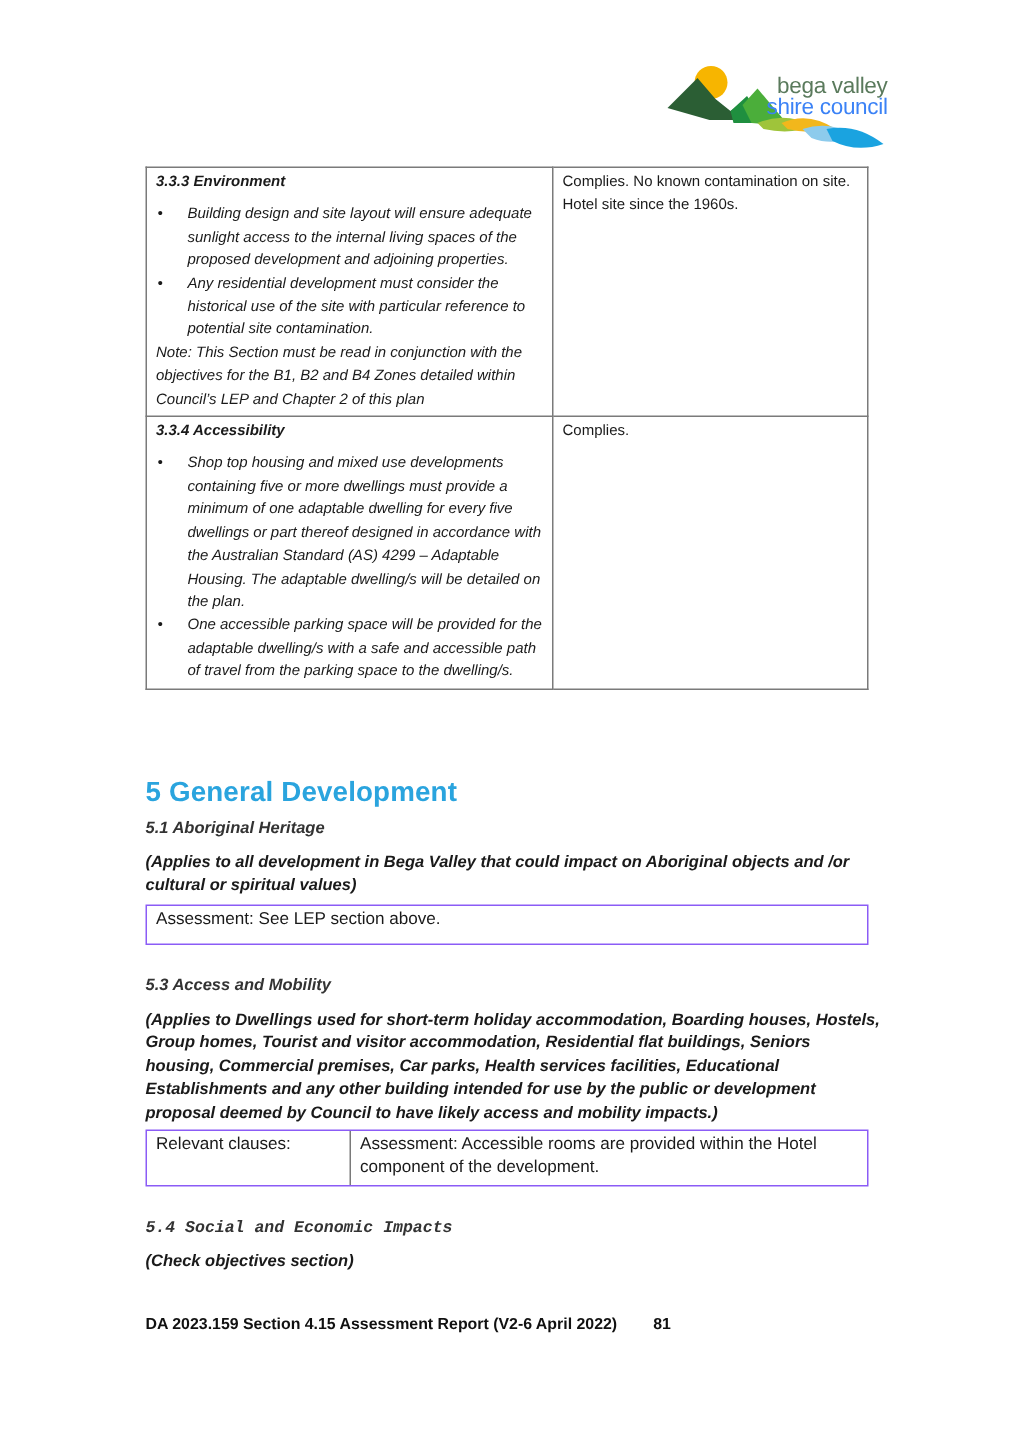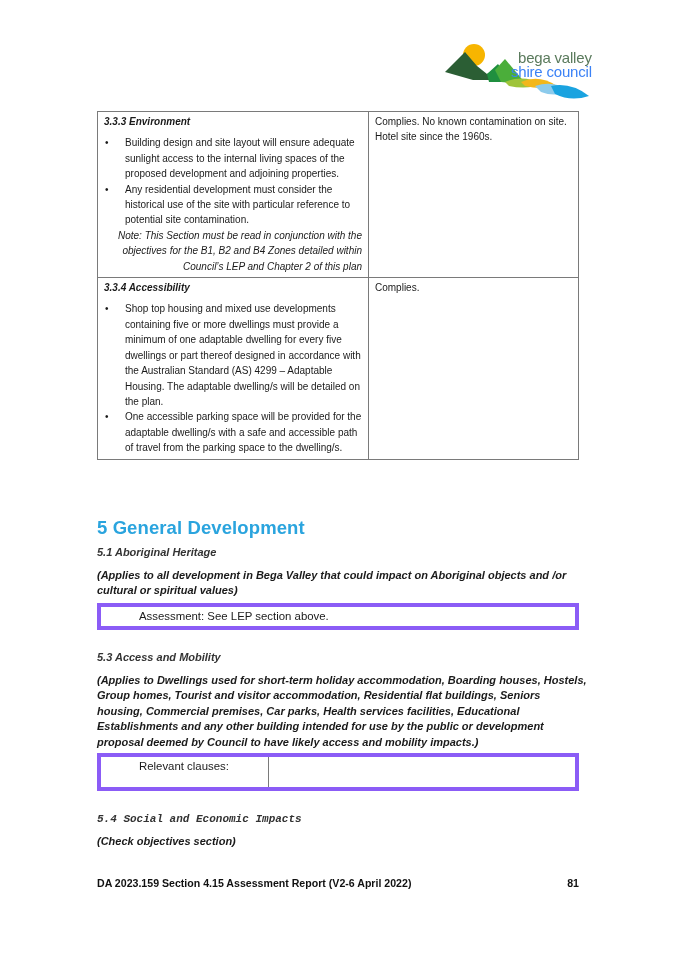--- a/index.html
+++ b/index.html
@@ -10,36 +10,36 @@
   .logo { position: absolute; left: 443px; top: 40px; width: 190px; height: 64px; }
   .logo svg { position: absolute; left: 0; top: 0; }
   .logo-text-1 { position: absolute; left: 75px; top: 10px; font-size: 15px; color: #5a7a5c; letter-spacing: -0.2px; line-height: 15px; }
   .logo-text-2 { position: absolute; left: 68px; top: 24px; font-size: 15px; color: #3b82f6; letter-spacing: -0.2px; line-height: 15px; }
 
   
   table.req { position: absolute; left: 97px; top: 111px; width: 482px; border-collapse: collapse; font-size: 10px; line-height: 15.4px; }
   table.req td { border: 1px solid #7a7a7a; vertical-align: top; padding: 2px 6px 3px 6px; }
   table.req td.left { width: 258px; }
   .sec-title { font-weight: bold; font-style: italic; margin-bottom: 6px; }
-  ul.bul { margin: 0; padding: 0; list-style: none; }
+  ul.bul { margin: 0; padding: 0; list-style: none; font-style: italic; }
   ul.bul li { position: relative; padding-left: 21px; }
   ul.bul li::before { content: "\2022"; position: absolute; left: 1px; top: 0; }
-  .note { font-style: italic; text-align: right; }
+  .note { font-style: italic; }
 
   .h1 { position: absolute; left: 97px; top: 517px; font-size: 18.5px; font-weight: bold; color: #2aa4de; letter-spacing: 0.1px; }
   .h2 { position: absolute; left: 97px; font-size: 11px; font-weight: bold; font-style: italic; color: #333; }
   .para { position: absolute; left: 97px; width: 490px; font-size: 11px; line-height: 15.4px; font-style: italic; color: #1a1a1a; font-weight: bold; }
 
-  .box { position: absolute; left: 97px; width: 482px; border: 4px solid #8b5cf6; box-sizing: border-box; font-size: 11.4px; line-height: 15.4px; padding-left: 32px; }
+  .box { position: absolute; left: 97px; width: 482px; border: 1px solid #8b5cf6; box-sizing: border-box; font-size: 11.4px; line-height: 15.4px; }
   .box .cell { padding: 2px 6px; }
   .box2 { display: flex; }
   .box2 .c1 { width: 136px; border-right: 1px solid #7a7a7a; padding: 2px 6px; box-sizing: border-box; }
   .box2 .c2 { flex: 1; padding: 2px 6px; }
 
-  .footer { position: absolute; left: 97px; top: 877px; width: 482px; font-size: 10.6px; font-weight: bold; color: #111; display: flex; justify-content: space-between; }
+  .footer { position: absolute; left: 97px; top: 877px; width: 482px; font-size: 10.6px; font-weight: bold; color: #111; display: flex; justify-content: flex-start; gap: 24px; }
 </style>
 </head>
 <body>
 
 <div class="page">
 
   <div class="logo">
     <svg width="190" height="64" viewBox="0 0 190 64">
       <circle cx="31" cy="15" r="11" fill="#f7b500"></circle>
       <path d="M2 32 L22 12 L34 26 L44 34 L56 26 L62 34 L50 40 L30 40 Z" fill="#2b5e34"></path>
@@ -85,20 +85,21 @@
   <div class="h2" style="top:546px;">5.1 Aboriginal Heritage</div>
   <div class="para" style="top:568px;">(Applies to all development in Bega Valley that could impact on Aboriginal objects and /or cultural or spiritual values)</div>
   <div class="box" style="top:603px; height:27px;">
     <div class="cell">Assessment: See LEP section above.</div>
   </div>
 
   <div class="h2" style="top:651px;">5.3 Access and Mobility</div>
   <div class="para" style="top:673px;">(Applies to Dwellings used for short-term holiday accommodation, Boarding houses, Hostels, Group homes, Tourist and visitor accommodation, Residential flat buildings, Seniors housing, Commercial premises, Car parks, Health services facilities, Educational Establishments and any other building intended for use by the public or development proposal deemed by Council to have likely access and mobility impacts.)</div>
   <div class="box box2" style="top:753px; height:38px;">
     <div class="c1">Relevant clauses:</div>
+    <div class="c2">Assessment: Accessible rooms are provided within the Hotel component of the development.</div>
   </div>
 
   <div class="h2" style="top:813px;font-family:Liberation Mono, monospace;">5.4 Social and Economic Impacts</div>
   <div class="para" style="top:834px;">(Check objectives section)</div>
 
   <div class="footer">
     <span>DA 2023.159 Section 4.15 Assessment Report (V2-6 April 2022)</span>
     <span>81</span>
   </div>
 </div>

